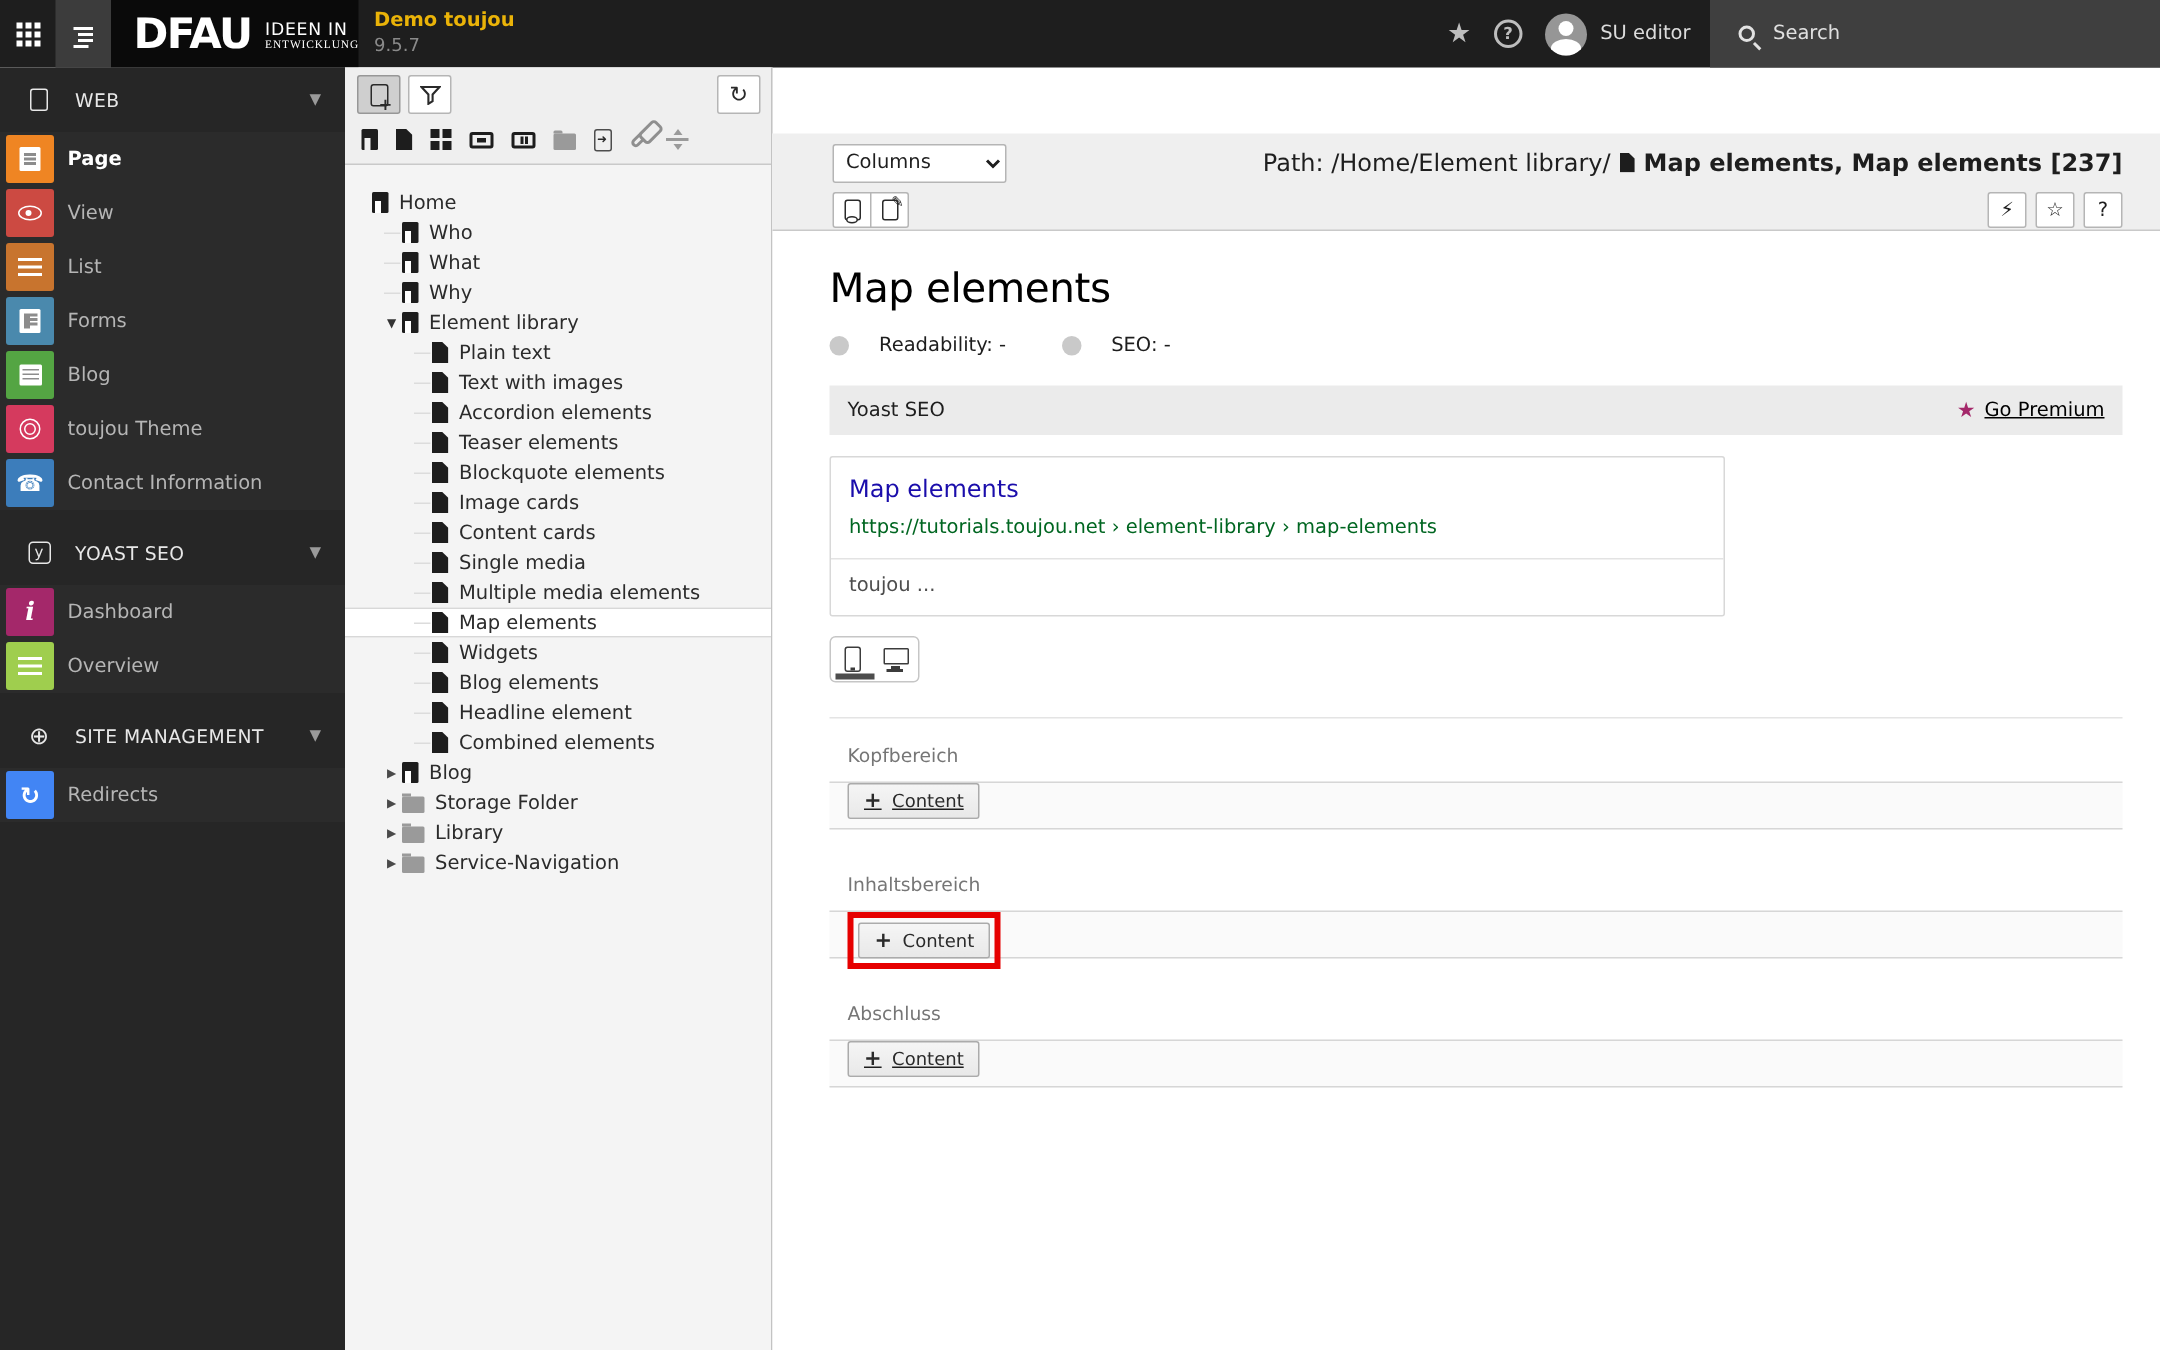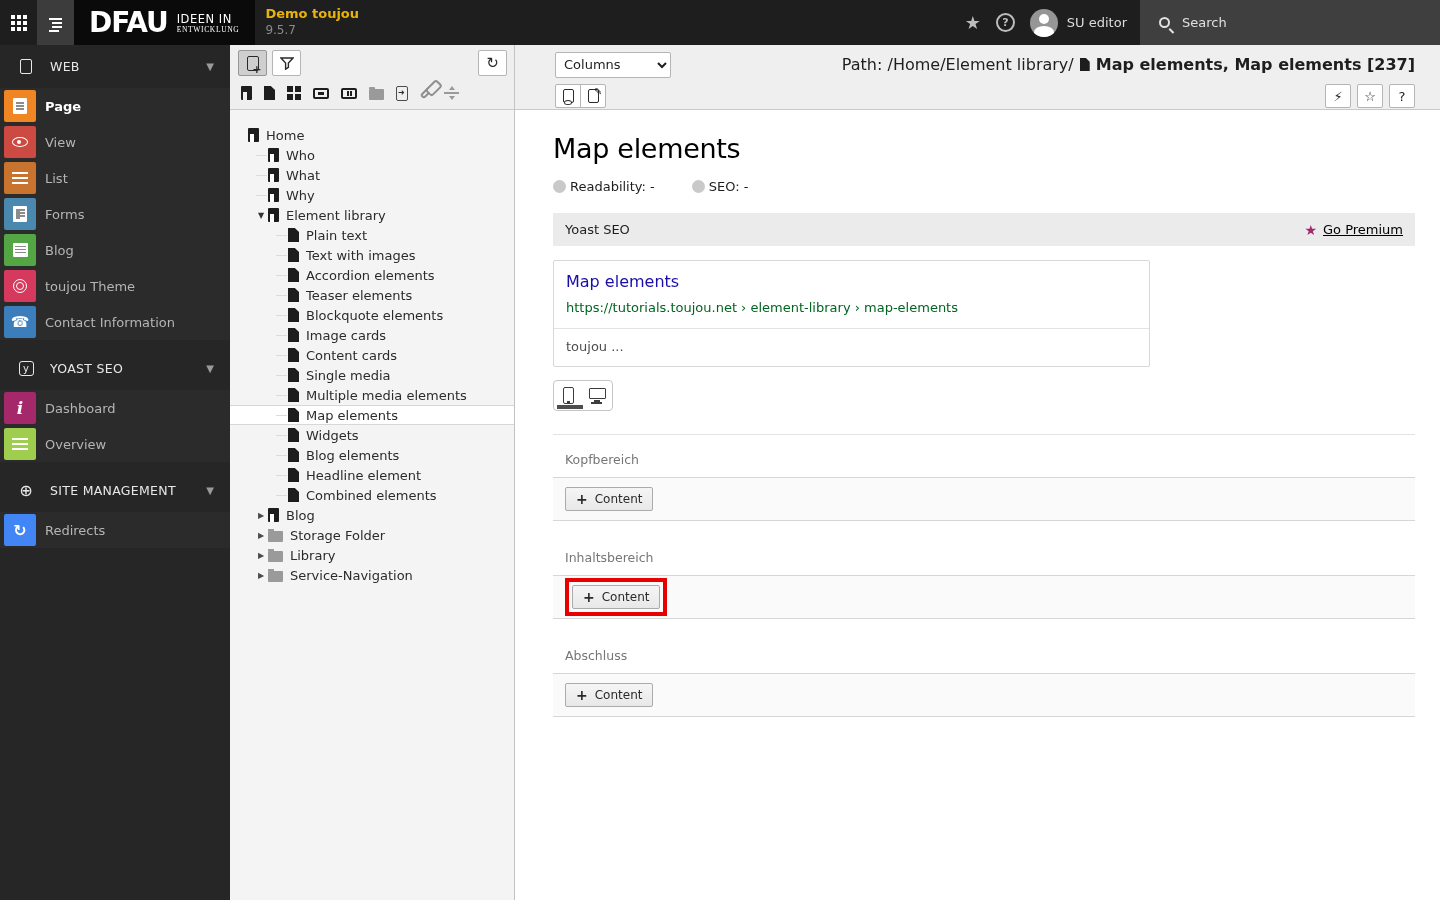--- a/index.html
+++ b/index.html
@@ -8,21 +8,21 @@
 
   
   .topbar { height:45px; background:#1e1e1e; display:flex; align-items:stretch; }
   .tb-btn { width:37px; display:flex; align-items:center; justify-content:center; cursor:pointer; }
   .tb-btn.active { background:#3c3c3c; }
   .i-grid { width:4px; height:4px; background:#fff;
     box-shadow:6px 0 #fff,12px 0 #fff,0 6px #fff,6px 6px #fff,12px 6px #fff,0 12px #fff,6px 12px #fff,12px 12px #fff;
     margin-right:12px; margin-bottom:12px; }
   .i-treelist { width:13px; height:2px; background:#fff; position:relative; margin-top:-8px;}
   .i-treelist::before { content:""; position:absolute; left:3px; top:4px; width:10px; height:2px; background:#fff; box-shadow:0 4px #fff, -3px 8px #fff; }
-  .brand { background:#0a0a0a; display:flex; align-items:center; padding:0 16px 0 15px; gap:9px; }
+  .brand { background:#0a0a0a; display:flex; align-items:center; padding:0 0 0 15px; gap:9px; }
   .brand-logo { color:#fff; font-size:28px; font-weight:bold; letter-spacing:-1px; line-height:1; }
   .brand-tag { display:flex; flex-direction:column; color:#fff; line-height:1.05; padding-top:2px;}
   .brand-tag .t1 { font-size:11.5px; letter-spacing:.5px;}
   .brand-tag .t2 { font-size:7.6px; letter-spacing:.6px;font-family:Liberation Serif, serif;}
   .sitemeta { display:flex; flex-direction:column; justify-content:center; margin-left:10px; line-height:1.3; }
   .site-name { color:#eab308; font-size:13px; font-weight:bold;}
   .site-ver { color:#8a8a8a; font-size:12px; }
   .tb-right { margin-left:auto; display:flex; align-items:center; gap:15px; padding-right:13px;}
   .i-star-top { color:#bdbdbd; font-size:18px; cursor:pointer;}
   .i-help { width:19px; height:19px; border:2px solid #bdbdbd; border-radius:50%; color:#bdbdbd;
@@ -114,42 +114,42 @@
   .slot.closed::before { content:"▶"; color:#4a4a4a;}
   .slot .guide { width:11px; height:1px; background:#dcdcdc; }
   .nico { margin-right:7px; flex:0 0 auto;}
   .n-sitepage { width:11px; height:14px; background:#1d1d1d; border-radius:1px; position:relative;}
   .n-sitepage::after { content:""; position:absolute; left:2px; bottom:0; width:4px; height:8px; background:#fff;}
   .n-doc { width:11px; height:14px; background:#1d1d1d; clip-path:polygon(0 0,62% 0,100% 28%,100% 100%,0 100%);}
   .n-folder { width:15px; height:11px; background:#9a9a9a; border-radius:1px; position:relative; margin-top:2px;}
   .n-folder::before { content:""; position:absolute; left:0; top:-2px; width:6px; height:2px; background:#9a9a9a;}
 
   
-  .contentpanel { flex:1; display:flex; flex-direction:column; background:#fff;}
+  .contentpanel { flex:1; display:flex; flex-direction:column; background:#fff;margin-top:44px;}
   .docheader { height:65px; flex:0 0 65px; background:#efefef; border-bottom:1px solid #c9c9c9; padding:6px 25px 0 40px;}
   .dh-row { display:flex; align-items:center; }
   .dh-row1 { height:27px; }
   .dh-row2 { height:24px; margin-top:6px;}
   select.columns { width:116px; height:26px; border:1px solid #b5b5b5; border-radius:2px; background:#fff; font-size:13px; font-family:inherit; padding:0 4px; color:#1e1e1e;}
   .pathline { margin-left:auto; display:flex; align-items:center; gap:6px; font-size:16px; color:#1e1e1e;}
   .path-bold { font-weight:bold; }
   .btngroup { display:flex; }
   .btngroup .hbtn { width:26px; height:24px; border-radius:0;}
   .btngroup .hbtn:first-child { border-radius:2px 0 0 2px;}
   .btngroup .hbtn:last-child { border-radius:0 2px 2px 0; margin-left:-1px;}
   .mini-doc { width:11px; height:14px; border:1.5px solid #2a2a2a; border-radius:2px; position:relative;}
   .mini-doc .eye { position:absolute; left:0px; bottom:-3px; width:8px; height:5px; border:1.2px solid #2a2a2a; border-radius:50%; background:#fff;}
   .mini-doc .pen { position:absolute; right:-5px; top:-4px; font-size:10px; color:#2a2a2a;}
   .dh-right { margin-left:auto; display:flex; gap:6px;}
   .sqbtn { width:26px; height:24px; border:1px solid #b5b5b5; border-radius:2px; background:#fff; display:flex; align-items:center; justify-content:center; font-size:13px; color:#1d1d1d; cursor:pointer;}
 
   .content { flex:1; padding:23px 25px 0 38px; overflow:hidden; }
   h1.pagetitle { font-size:27px; font-weight:400; color:#000; margin-bottom:15px; letter-spacing:-.3px;}
   .scores { display:flex; align-items:center; gap:37px; margin-bottom:19px;}
-  .score { display:flex; align-items:center; gap:4px; font-size:13px; }
+  .score { display:flex; align-items:center; gap:20px; font-size:13px; }
   .dot { width:13px; height:13px; border-radius:50%; background:#c9c9c9;}
   .yoast-bar { height:33px; background:#ebebeb; display:flex; align-items:center; padding:0 12px; font-size:13px;}
   .premium { margin-left:auto; display:flex; align-items:center; gap:6px;}
   .premium a { color:#000; font-size:13px; }
   .pstar { font-size:14px; }
   .snippet { width:597px; border:1px solid #d8d8d8; border-radius:2px; background:#fff; margin-top:14px;}
   .snip-main { padding:11px 12px 13px; }
   .snip-title { font-size:16px; color:#1a0dab; margin-bottom:9px; cursor:default;}
   .snip-url { font-size:13px; color:#006621; }
   .snip-desc { border-top:1px solid #e3e3e3; padding:10px 12px 12px; color:#4d4d4d; font-size:13px;}
@@ -158,21 +158,21 @@
   .i-phone { width:11px; height:17px; border:1.5px solid #3c3c3c; border-radius:2px; position:relative;}
   .i-phone::after { content:""; position:absolute; left:2.5px; bottom:0.5px; width:3px; height:1.5px; background:#3c3c3c;}
   .i-monitor { width:17px; height:11px; border:1.5px solid #3c3c3c; border-radius:1px; position:relative; margin-top:-4px;}
   .i-monitor::after { content:""; position:absolute; left:4px; bottom:-4px; width:6px; height:2px; background:#3c3c3c; box-shadow:-2px 2px 0 2px transparent; }
   .i-monitor::before { content:""; position:absolute; left:1px; bottom:-6px; width:11px; height:2px; background:#3c3c3c;}
   .dt-bar { position:absolute; left:3px; bottom:1px; width:26px; height:4px; background:#4d4d4d;}
   .content-divider { border-top:1px solid #e4e4e4; margin-top:23px;}
   .csection { margin-top:17px; }
   .csection + .csection { margin-top:29px; }
   .sec-label { color:#767676; font-size:12.5px; padding-left:12px; margin-bottom:10px;}
-  .sec-body { height:44px; border-top:1px solid #d6d6d6; border-bottom:1px solid #d6d6d6; background:#fafafa; display:flex; align-items:center; padding:0 12px;}
+  .sec-body { height:32px; border-top:1px solid #d6d6d6; border-bottom:1px solid #d6d6d6; background:#fafafa; display:flex; align-items:flex-start; padding:0 12px;text-decoration:underline;}
   .content-btn { display:inline-flex; align-items:center; gap:7px; height:24px; padding:0 10px; font-size:12px; color:#2a2a2a;
     border:1px solid #ababab; border-radius:2px; background:linear-gradient(#f5f5f5,#e8e8e8); cursor:pointer; font-family:inherit;}
   .plus::before { content:"+"; font-size:14px; font-weight:bold; line-height:1;}
   .hlbox { display:inline-block; border:4px solid #e60000; padding:3px;}
 </style>
 </head>
 <body>
 
 <header class="topbar">
   <div class="tb-btn">

